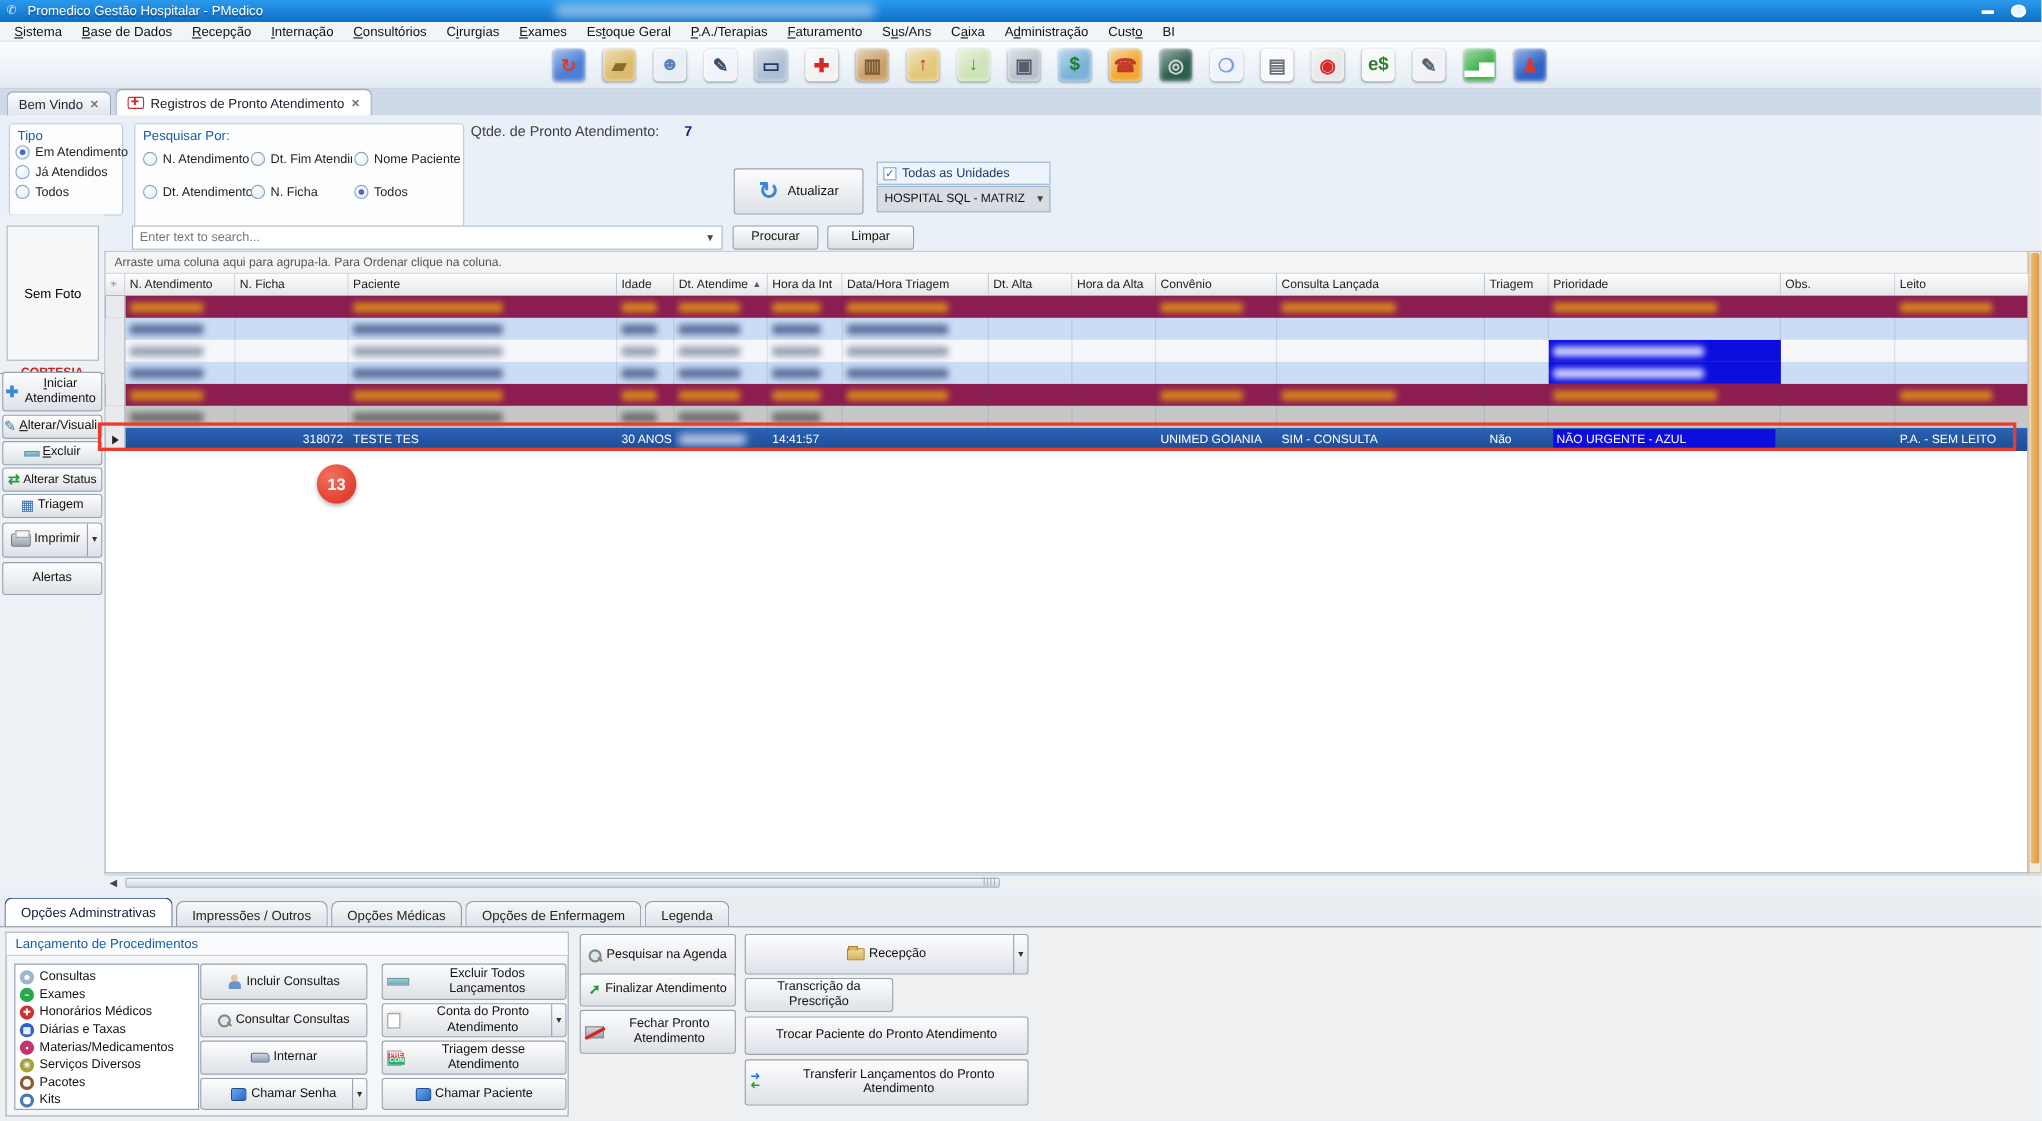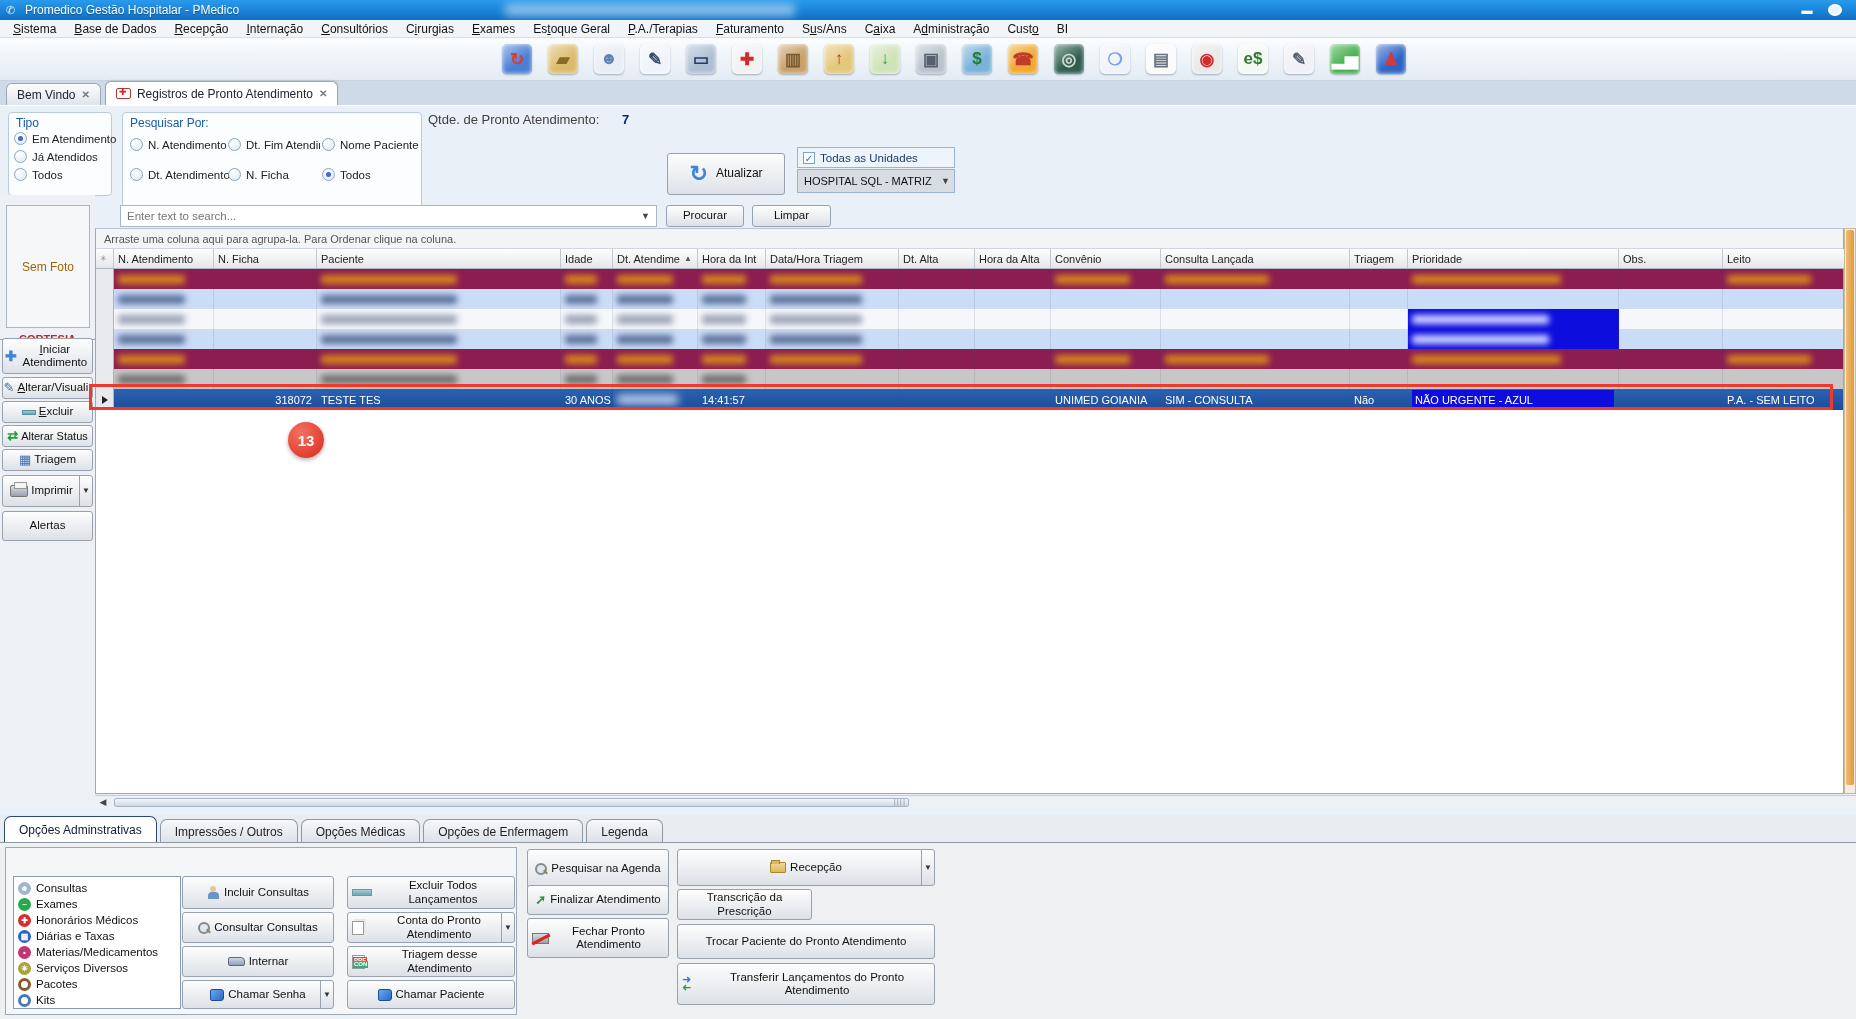--- a/index.html
+++ b/index.html
@@ -66,21 +66,21 @@
 
   #search-combo { position:absolute; left:120px; top:205px; width:537px; height:22px; background:#fff;
     border:1px solid #a9b6c4; display:flex; align-items:center; justify-content:space-between; padding:0 6px; }
   #search-combo input { border:none; outline:none; width:480px; font-size:11.5px; color:#888; font-family:"Liberation Sans",sans-serif; background:transparent; }
   #btn-procurar { position:absolute; left:666px; top:205px; width:78px; height:22px; }
   #btn-limpar  { position:absolute; left:752px; top:205px; width:79px; height:22px; }
 
   
   #sidebar { position:absolute; left:0; top:195px; width:95px; height:612px; background:#edf0f4; }
   #semfoto { position:absolute; left:6px; top:10px; width:84px; height:123px; background:#f6f7f9;
-    border:1px solid #aab6c4; display:flex; align-items:center; justify-content:center; font-size:12px; color:#a16207; }
+    border:1px solid #aab6c4; display:flex; align-items:center; justify-content:center; font-size:12px; color:#000000; }
   #cortesia { position:absolute; left:0; top:138px; width:95px; text-align:center; color:#c22; font-size:11px; font-weight:bold;
     display:flex; align-items:center; gap:3px; justify-content:center; }
   #cortesia::before, #cortesia::after { content:""; flex:1; border-top:1px solid #b99; }
   .side-btn { position:absolute; left:2px; width:91px; padding:2px 2px; white-space:normal; }
   .side-ico { font-size:13px; margin-right:3px; flex:0 0 auto; }
   .split { position:relative; padding-right:14px; }
   .split .dd-seg { position:absolute; right:0; top:0; bottom:0; width:13px; border-left:1px solid #98a2ae;
     display:flex; align-items:center; justify-content:center; font-size:8px; color:#333; }
 
   
@@ -671,20 +671,21 @@
 <div id="btabs">
   <div class="btab active">Opções Adminstrativas</div>
   <div class="btab">Impressões / Outros</div>
   <div class="btab">Opções Médicas</div>
   <div class="btab">Opções de Enfermagem</div>
   <div class="btab">Legenda</div>
 </div>
 
 <div id="bpanel">
   <div id="proc-box">
+    <div id="proc-title">Lançamento de Procedimentos</div>
     <div id="proc-list">
         <div class="proc-item">
           <span class="proc-ico" style="background: rgb(159, 182, 204);">☻</span>
           <span>Consultas</span>
         </div>
         <div class="proc-item">
           <span class="proc-ico" style="background: rgb(39, 168, 74);">~</span>
           <span>Exames</span>
         </div>
         <div class="proc-item">

